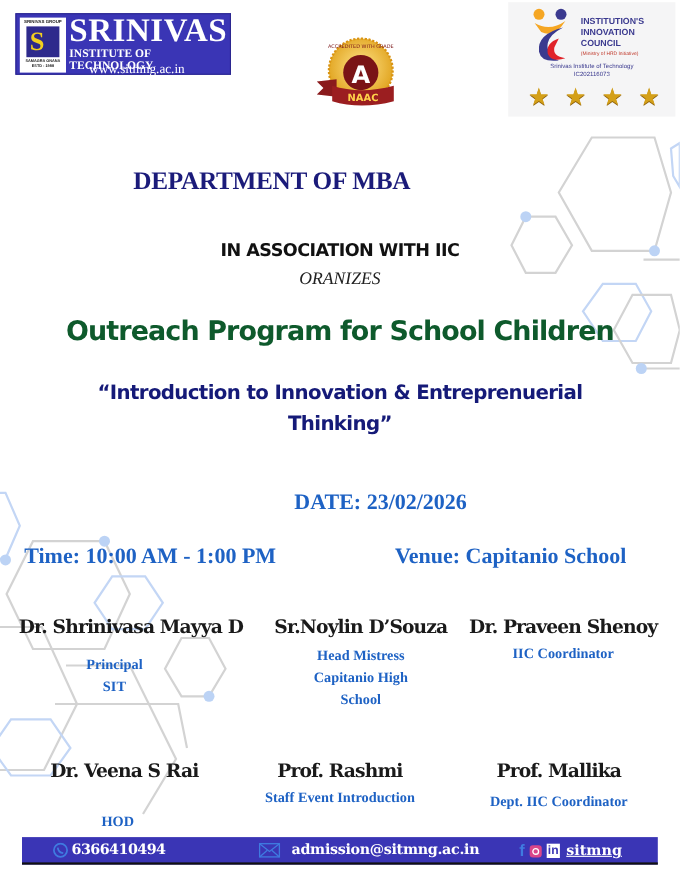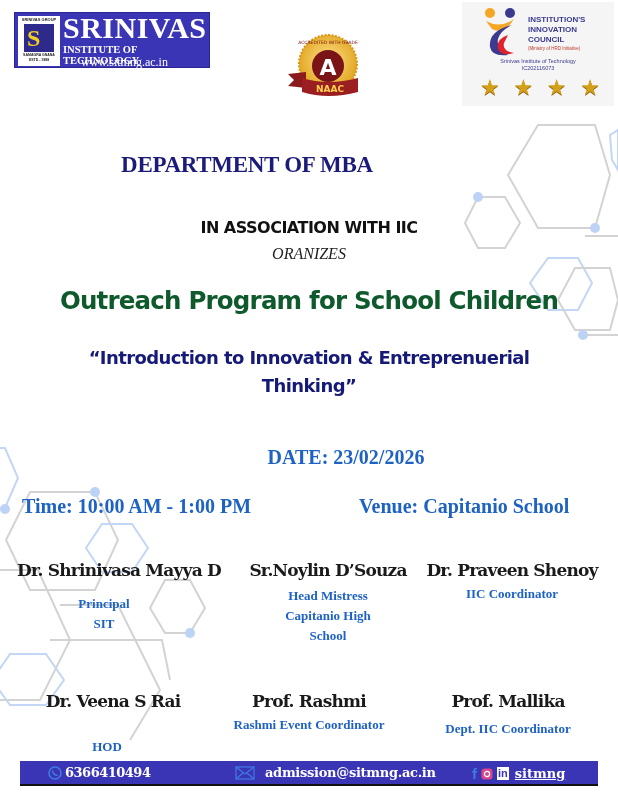--- a/index.html
+++ b/index.html
@@ -177,21 +177,21 @@
 
 <div class="person" style="left:20px; top:691px; width:186px;">
   <div class="pname">Dr. Veena S Rai</div>
   <div class="prole" style="margin-top:26px; margin-left:-12px;">
     <div>HOD</div>
   </div>
 </div>
 <div class="person" style="left:220px; top:691px; width:178px;">
   <div class="pname">Prof. Rashmi</div>
   <div class="prole" style="margin-top:4px;">
-    <div>Rashmi Event Coordinator</div>
+    <div>Staff Event Introduction</div>
   </div>
 </div>
 <div class="person" style="left:420px; top:691px; width:176px;">
   <div class="pname">Prof. Mallika</div>
   <div class="prole" style="margin-top:8px;">
     <div>Dept. IIC Coordinator</div>
   </div>
 </div>
 
 <div class="abs footer">

